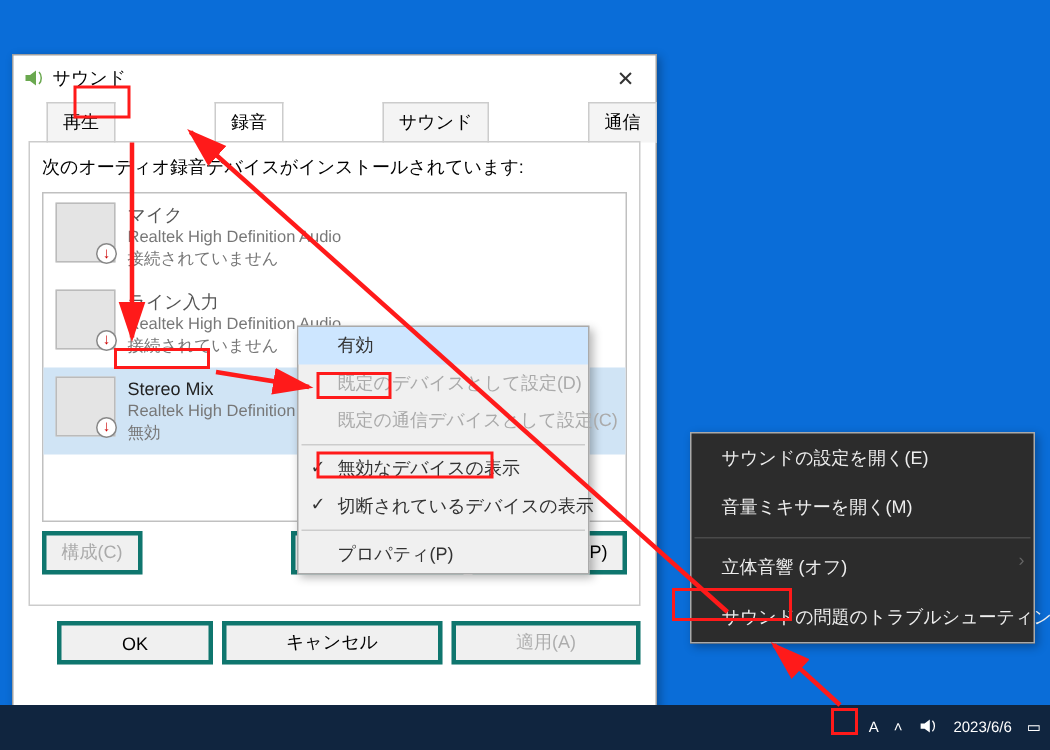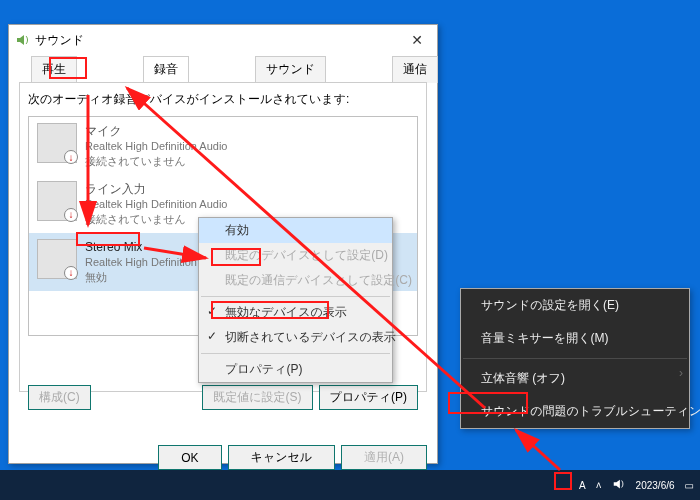--- a/index.html
+++ b/index.html
@@ -1,39 +1,39 @@
 <!DOCTYPE html>
 <html><head>
 <meta charset="utf-8">
 <style>
   * { box-sizing: border-box; font-family: "Meiryo", "Yu Gothic", sans-serif; }
   body { margin:0; width:700px; height:500px; background:#0a6dd8; overflow:hidden; position:relative; }
-  .window { position:absolute; left:8px; top:24px; width:430px; height:440px; background:#fff; border:1px solid #a0a0a0; box-shadow:2px 2px 6px rgba(0,0,0,.3); }
+  .window { position:absolute; left:8px; top:36px; width:430px; height:440px; background:#fff; border:1px solid #a0a0a0; box-shadow:2px 2px 6px rgba(0,0,0,.3); }
   .titlebar { height:30px; display:flex; align-items:center; padding:0 6px; position:relative; }
   .titlebar .icon { width:16px; height:16px; margin-right:4px; }
   .titlebar .title { font-size:12px; }
   .titlebar .close { position:absolute; right:0; top:0; width:40px; height:30px; display:flex; align-items:center; justify-content:center; font-size:14px; color:#333; }
   .tabs { display:flex; padding-left:22px; position:relative; top:1px;justify-content:space-between; }
   .tab { font-size:12px; padding:4px 10px; border:1px solid #ccc; border-bottom:none; background:#f4f4f4; margin-right:-1px; cursor:default; }
   .tab.active { background:#fff; border-bottom:1px solid #fff; }
   .panel { margin:0 10px 10px 10px; border:1px solid #ccc; padding:8px 8px 8px 8px; height:310px; position:relative; }
   .instr { font-size:12px; margin-bottom:8px; }
   .list { border:1px solid #c0c0c0; height:220px; position:relative; }
   .dev { display:flex; align-items:flex-start; padding:6px 8px; }
   .dev.sel { background:#d0e4f5; }
   .thumb { width:40px; height:40px; background:#e4e4e4; border:1px solid #bbb; margin-right:8px; position:relative; }
   .thumb .arrow { position:absolute; bottom:-2px; right:-2px; width:14px; height:14px; border:1px solid #888; border-radius:50%; background:#fff; display:flex; align-items:center; justify-content:center; font-size:10px; color:#c00; }
   .dev-txt { font-size:11px; color:#777; line-height:1.35; }
   .dev-txt .name { color:#555; font-size:12px; }
   .dev.sel .dev-txt .name { color:#222; }
   .btns-below { display:flex; justify-content:flex-end; gap:6px; margin-top:6px; }
-  .btns-below button, .bottom button { font-size:12px; padding:3px 10px; background:#f0f0f0; border:1px solid #0f766e;margin-top:43px; }
+  .btns-below button, .bottom button { font-size:12px; padding:3px 10px; background:#f0f0f0; border:3px solid #0f766e; }
   .btns-below button[disabled] { color:#aaa; }
   .bottom { display:flex; justify-content:flex-end; gap:6px; padding:0 10px 8px 10px; }
-  .bottom button { padding:3px 22px; }
+  .bottom button { padding:3px 40px; }
   .ctx { position:absolute; background:#f0f0f0; border:1px solid #aaa; box-shadow:2px 2px 6px rgba(0,0,0,.3); font-size:12px; }
   .ctx .row { padding:4px 26px 4px 26px; position:relative; white-space:nowrap; color:#333; }
   .ctx .row.dis { color:#aaa; }
   .ctx .row.hi { background:#cde6ff; }
   .ctx .sep { height:1px; background:#ccc; margin:3px 2px; }
   .ctx .check { position:absolute; left:8px; top:4px; color:#333; }
   .ctx .arr { position:absolute; right:6px; top:4px; color:#666; }
   #ctx1 { left:198px; top:217px; width:195px; }
   #ctx2 { right:10px; top:288px; width:230px; background:#2c2c2c; color:#eee; }
   #ctx2 .row { color:#eee; padding:8px 20px; }

